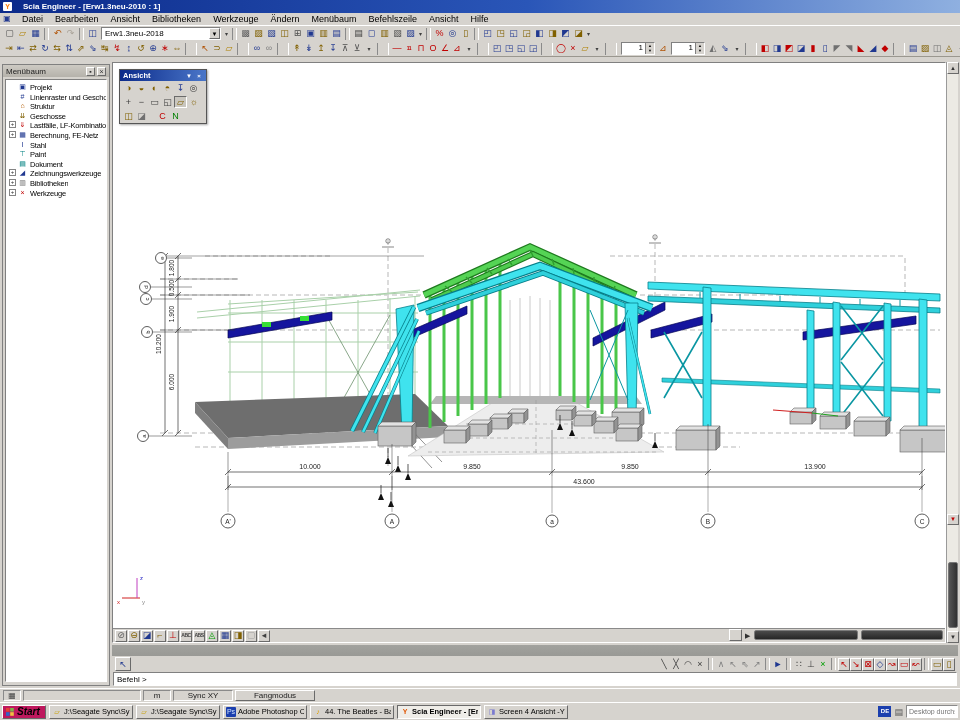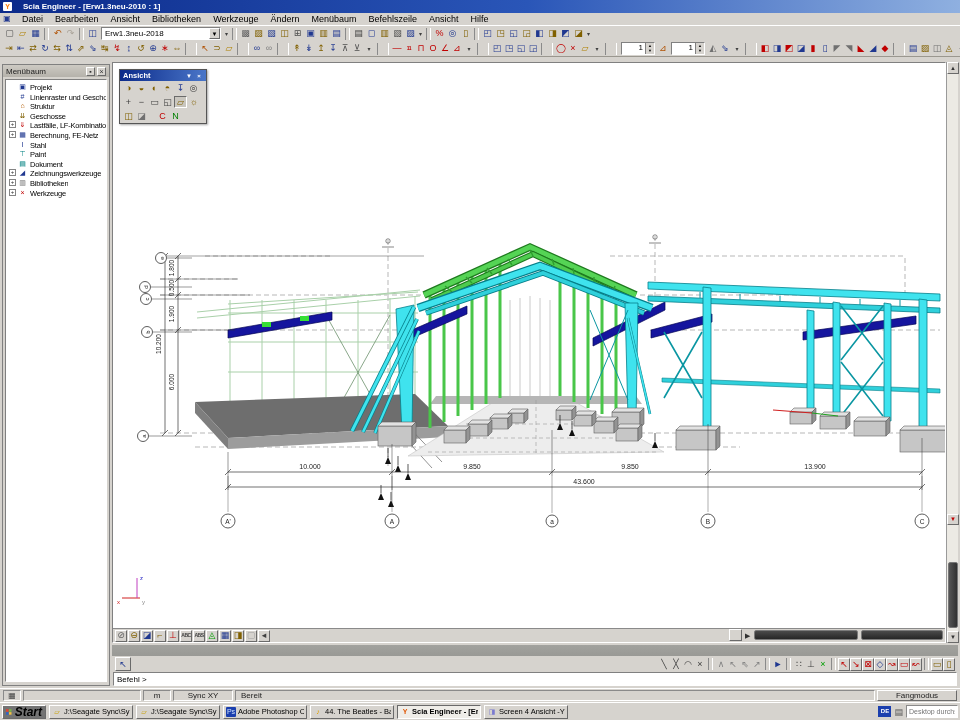--- a/index.html
+++ b/index.html
@@ -108,22 +108,22 @@
     justify-content:center;padding:0 3px;color:#222;}
   #st-icon{width:18px;color:#404040;font-size:8px;}
   #st-blank{width:118px;}
   #st-unit{width:28px;}
   #st-plane{width:60px;}
   #st-state{flex:1;justify-content:flex-start;padding-left:5px;}
   #st-snap{width:80px;border-color:#fff #6a6a6a #6a6a6a #fff;justify-content:center;}
   
   #taskbar{left:0;top:702px;width:960px;height:18px;background:#d6d3ce;border-top:1px solid #fff;
     display:flex;align-items:center;gap:3px;padding:0 2px;}
-  #start-btn{width:44px;height:14px;border:1px solid;border-color:#fff #6a6a6a #6a6a6a #fff;background:#737373;
-    display:flex;align-items:center;gap:3px;padding:0 3px;font-size:12px;font-weight:bold;font-style:italic;}
+  #start-btn{width:44px;height:14px;border:1px solid;border-color:#fff #6a6a6a #6a6a6a #fff;background:#be185d;
+    display:flex;align-items:center;gap:3px;padding:0 3px;font-size:10px;font-weight:bold;font-style:italic;}
   .task{width:84px;height:14px;border:1px solid;border-color:#fff #6a6a6a #6a6a6a #fff;background:#d6d3ce;
     display:flex;align-items:center;gap:2px;padding:0 2px;font-size:7.5px;overflow:hidden;flex:0 0 auto;}
   .task.active{border-color:#6a6a6a #fff #fff #6a6a6a;background:#efede8;font-weight:bold;}
   .task-ico{width:10px;height:10px;font-size:7px;line-height:10px;text-align:center;flex:0 0 auto;border-radius:1px;}
   .task-label{white-space:nowrap;overflow:hidden;}
   #tray{margin-left:auto;display:flex;align-items:center;gap:3px;}
   #lang-ind{width:13px;height:11px;background:#1b3fae;color:#fff;font-size:6px;font-weight:bold;
     text-align:center;line-height:11px;}
   #printer-ind{font-size:9px;color:#555;}
   #desk-search{width:52px;height:13px;border:1px solid;border-color:#8a8a8a #fff #fff #8a8a8a;background:#fff;
@@ -746,21 +746,20 @@
 </div>
 <div class="abs" id="cmd-input">
   <span>Befehl &gt;</span>
 </div>
 
 <div class="abs" id="statusbar">
   <span class="sseg" id="st-icon">▦</span>
   <span class="sseg" id="st-blank"></span>
   <span class="sseg" id="st-unit">m</span>
   <span class="sseg" id="st-plane">Sync XY</span>
-  <span class="sseg" id="st-state">Bereit</span>
   <span class="sseg" id="st-snap">Fangmodus</span>
 </div>
 
 <div class="abs" id="taskbar">
   <div id="start-btn">
     <svg width="8" height="8" viewBox="0 0 8 8">
       <rect x="0" y="0" width="3.6" height="3.6" fill="#e34234"></rect>
       <rect x="4.2" y="0" width="3.6" height="3.6" fill="#7ab648"></rect>
       <rect x="0" y="4.2" width="3.6" height="3.6" fill="#2e64c8"></rect>
       <rect x="4.2" y="4.2" width="3.6" height="3.6" fill="#f0c040"></rect>

